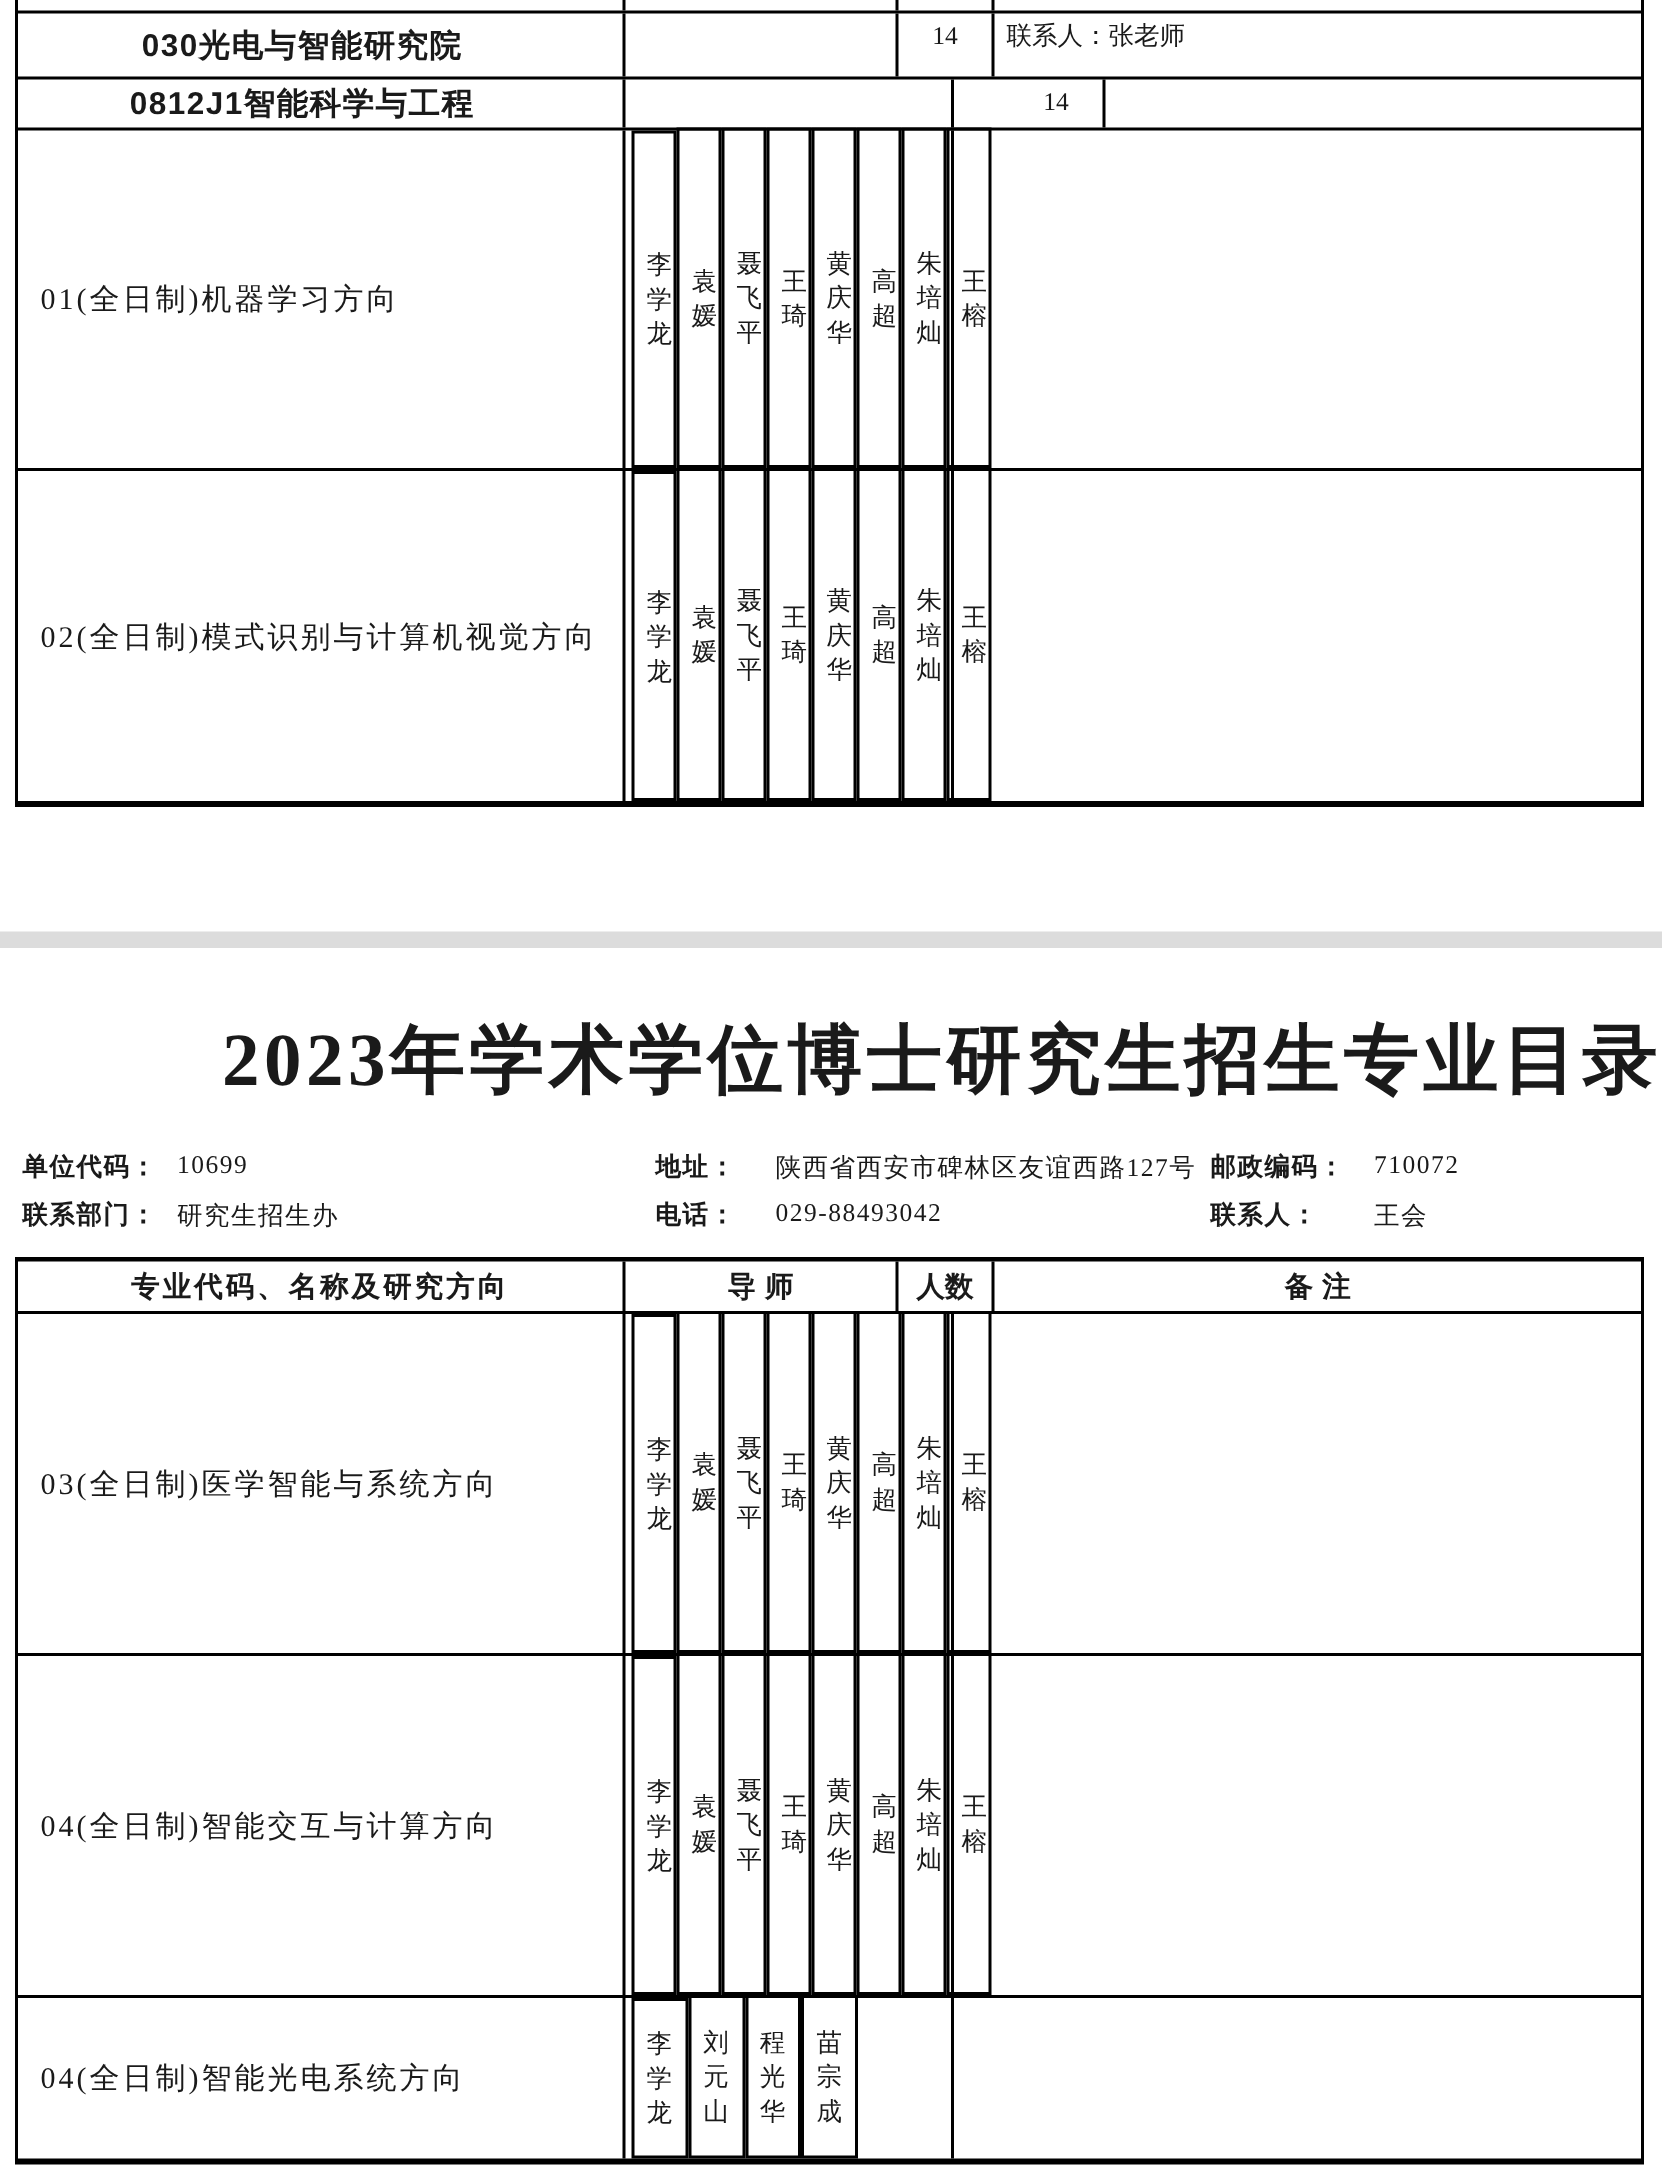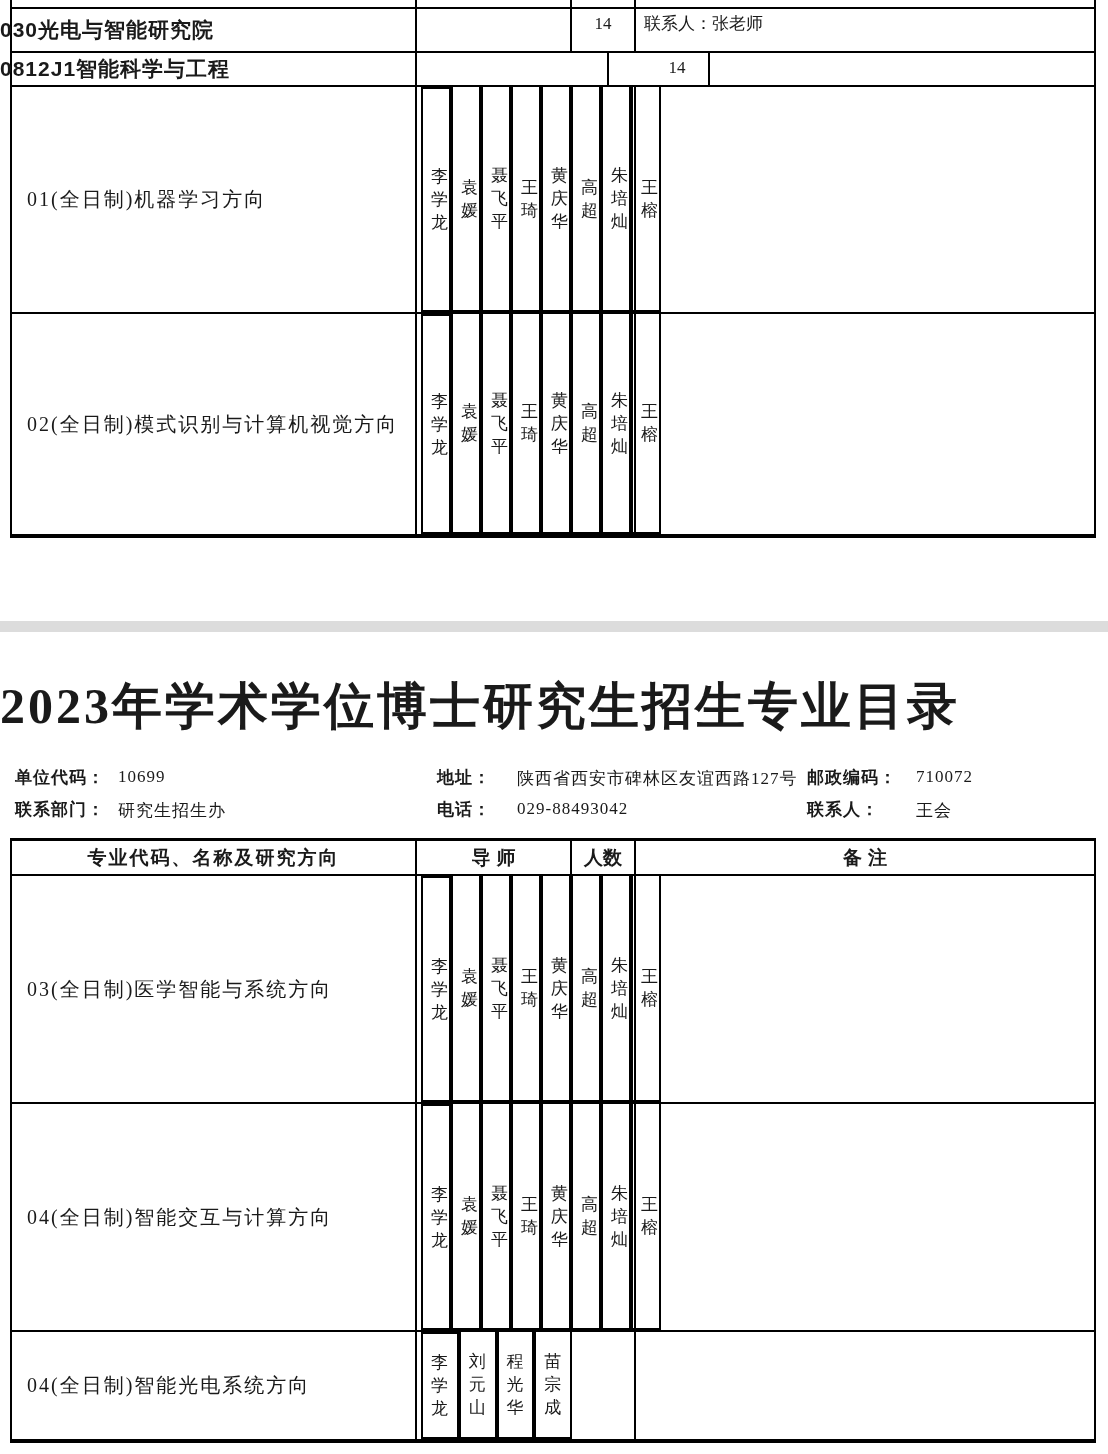--- a/index.html
+++ b/index.html
@@ -15,57 +15,57 @@
     border-left:2px solid #000; border-right:2px solid #000; background:#fff;
   }
   #table1 { top:0; height:538px; border-bottom:4px solid #000; }
   #table2 { top:838px; height:605px; border-top:3px solid #000; border-bottom:4px solid #000; }
 
   .t-row { display:flex; box-sizing:border-box; border-top:2px solid #000; align-items:stretch; }
   .t-row.first { border-top:none; }
 
   .cell { box-sizing:border-box; }
   .c1 { width:405px; border-right:2px solid #000; }
-  .c2 { width:155px; }
+  .c2 { width:182px; }
   .c2.bordered { border-right:2px solid #000; }
   .c3 { width:64px; border-right:2px solid #000; }
   .c4 { flex:1; }
 
   
   .tutor-wrap { width:155px; box-sizing:border-box; }
   .tutor-stack { margin-left:4px; width:151px; height:100%; display:flex; flex-direction:row; box-sizing:border-box; }
   .tutor-box {
     flex:1; display:flex; align-items:center; padding-left:8px;
     border:2px solid #000; margin-top:-2px; box-sizing:border-box;
     font-size:17px; letter-spacing:1px;
   }
   .tutor-box:first-child { margin-top:0; }
 
   
-  .unit-cell { display:flex; align-items:center; overflow:visible; }
+  .unit-cell { display:flex; align-items:center; overflow:visible;justify-content:center; }
   .unit-label {
     font-family:"Liberation Sans","DejaVu Sans",sans-serif; font-weight:bold;
     font-size:21px; letter-spacing:1px; position:relative; left:-12px; white-space:nowrap;
   }
   .dir-cell { display:flex; align-items:center; padding-left:15px; font-size:20px; letter-spacing:2px; }
   .count-cell { text-align:center; padding-top:5px; font-size:17px; }
   .note-cell { padding:4px 0 0 8px; font-size:17px; line-height:21px; }
 
   .header-cell {
     display:flex; align-items:center; justify-content:center;
     font-family:"Liberation Sans","DejaVu Sans",sans-serif; font-weight:bold; font-size:19px;
   }
   .ls2 { letter-spacing:2px; } .ls6 { letter-spacing:6px; text-indent:6px; }
 
   
   .separator { position:absolute; top:621px; left:0; width:1108px; height:11px; background:#dcdcdc; }
 
   
   .title {
-    position:absolute; top:664px; left:0; width:1108px; text-align:left;
+    position:absolute; top:664px; left:0; width:1108px; text-align:right;
     font-size:50px; font-weight:bold; letter-spacing:3px; line-height:84px; white-space:nowrap;
   }
   .info-label {
     position:absolute; font-family:"Liberation Sans","DejaVu Sans",sans-serif;
     font-weight:bold; font-size:17px; letter-spacing:1px; white-space:nowrap;
   }
   .info-value { position:absolute; font-size:17px; letter-spacing:1px; white-space:nowrap; }
 </style>
 </head>
 <body>

